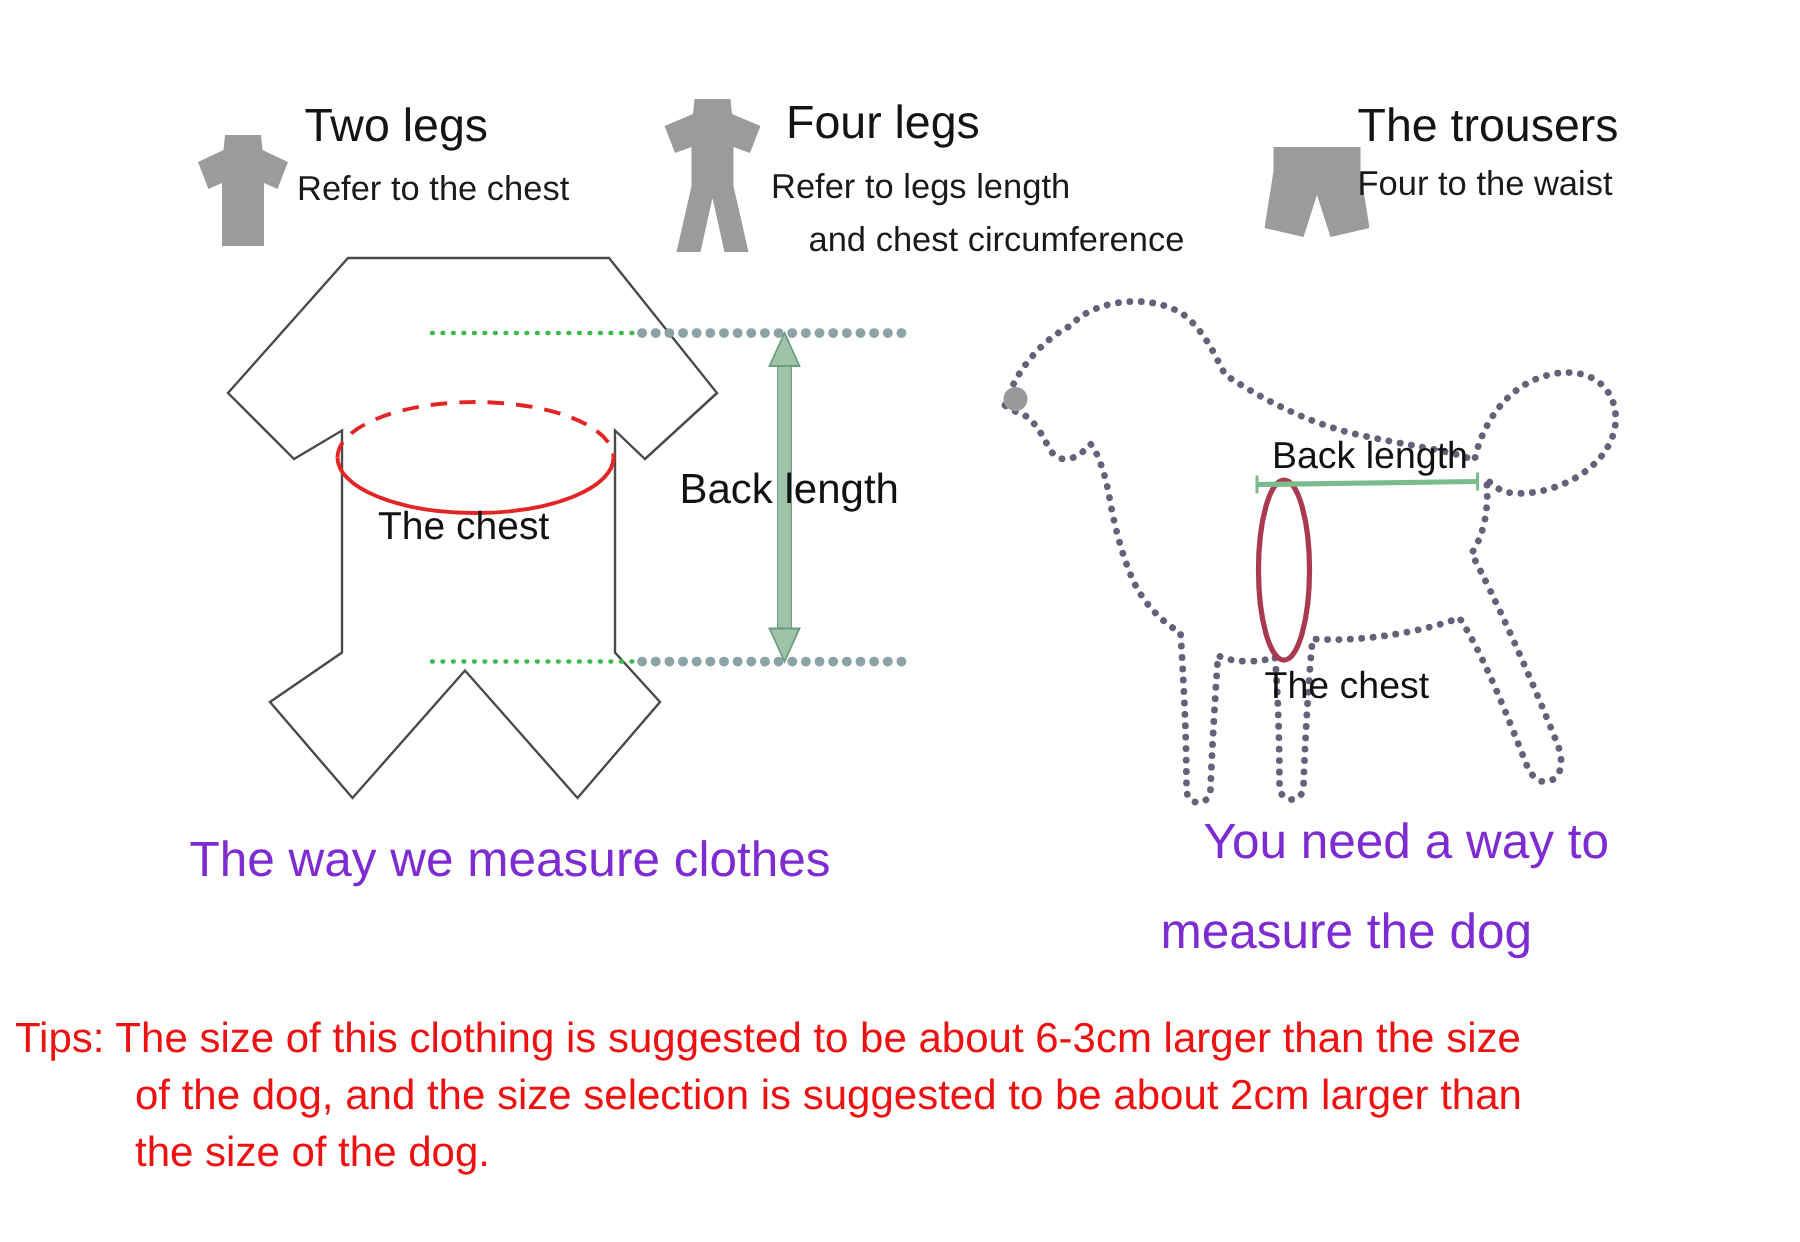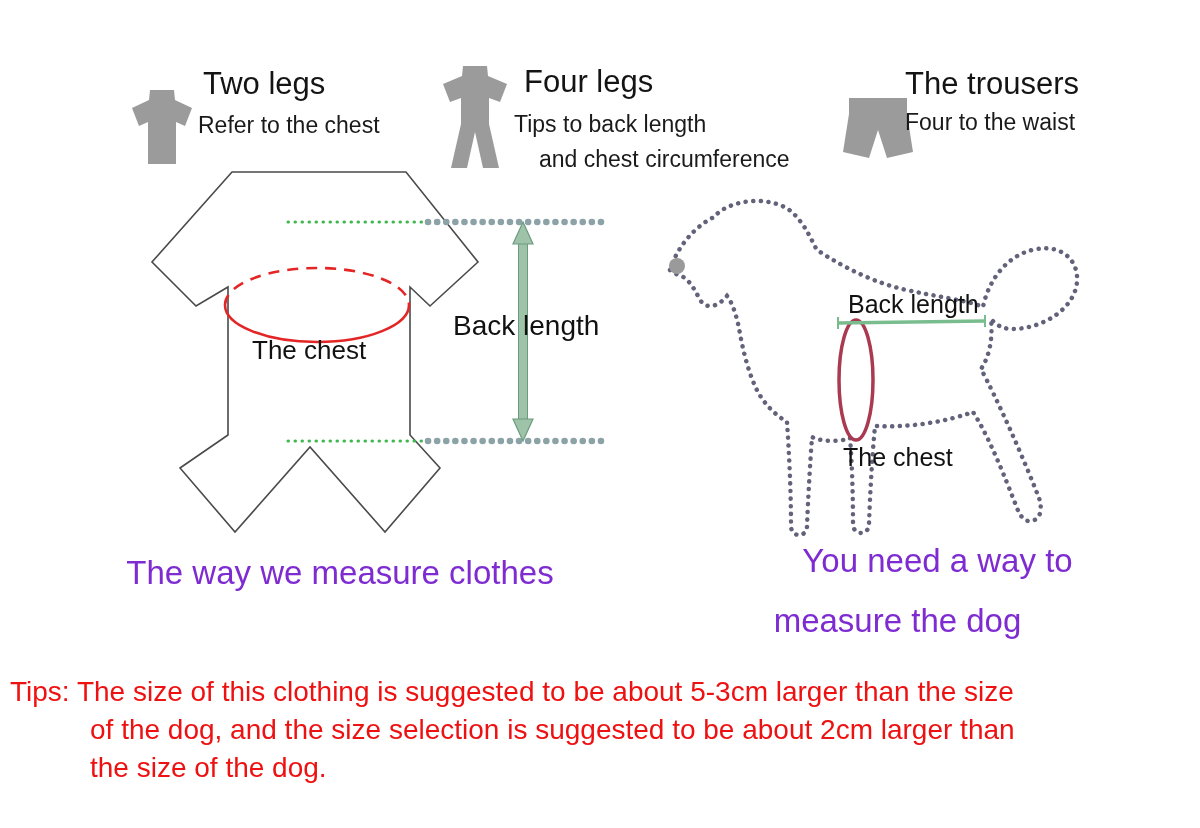--- a/index.html
+++ b/index.html
@@ -23,21 +23,21 @@
   <svg class="abs" style="left:126px;top:84px;" width="72" height="84" viewBox="0 0 72 84">
     <path d="M 24,6 L 48,6 L 49,16 L 66,24 L 59,42 L 50,38 L 50,80 L 22,80 L 22,38 L 13,42 L 6,24 L 23,16 Z" fill="#9b9b9b"></path>
   </svg>
   <div class="abs legend-title" style="left:203px;top:66px;">Two legs</div>
   <div class="abs legend-sub" style="left:198px;top:112px;text-align:right;">Refer to the chest</div>
 
   <svg class="abs" style="left:437px;top:62px;" width="76" height="112" viewBox="0 0 76 112">
     <path d="M 26,4 L 50,4 L 51,14 L 70,22 L 63,40 L 52,36 L 52,62 L 62,106 L 46,106 L 38,70 L 30,106 L 14,106 L 24,62 L 24,36 L 13,40 L 6,22 L 25,14 Z" fill="#9b9b9b"></path>
   </svg>
   <div class="abs legend-title" style="left:524px;top:64px;">Four legs</div>
-  <div class="abs legend-sub" style="left:514px;top:111px;">Tips to back length</div>
+  <div class="abs legend-sub" style="left:514px;top:111px;">Refer to legs length</div>
   <div class="abs legend-sub" style="left:524px;top:146px;margin-left:15px;">and chest circumference</div>
 
   <svg class="abs" style="left:843px;top:92px;" width="70" height="76" viewBox="0 0 70 76">
     <path d="M 6,6 L 64,6 L 64,22 L 70,60 L 44,66 L 35,38 L 26,66 L 0,60 L 6,22 Z" fill="#9b9b9b"></path>
   </svg>
   <div class="abs legend-title" style="left:905px;top:66px;">The trousers</div>
   <div class="abs legend-sub" style="left:905px;top:109px;">Four to the waist</div>
 
   <svg class="abs" style="left:140px;top:165px;" width="480" height="380" viewBox="0 0 480 380">
 
@@ -104,17 +104,17 @@
       <line x1="188" y1="133" x2="335" y2="131" stroke="#79bd8e" stroke-width="3.5"></line>
       <line x1="188" y1="127" x2="188" y2="139" stroke="#79bd8e" stroke-width="2"></line>
       <line x1="335" y1="125" x2="335" y2="137" stroke="#79bd8e" stroke-width="2"></line>
     </g>
   </svg>
   <div class="abs dog-label" style="left:848px;top:290px;">Back length</div>
   <div class="abs dog-label" style="left:843px;top:443px;">The chest</div>
   <div class="abs caption" style="left:740px;top:542px;width:395px;">You need a way to</div>
   <div class="abs caption" style="left:700px;top:602px;width:395px;">measure the dog</div>
 
-  <div class="abs tips-line" style="left:10px;top:676px;">Tips: The size of this clothing is suggested to be about 5-3cm larger than the size</div>
+  <div class="abs tips-line" style="left:10px;top:676px;">Tips: The size of this clothing is suggested to be about 6-3cm larger than the size</div>
   <div class="abs tips-line" style="left:90px;top:714px;">of the dog, and the size selection is suggested to be about 2cm larger than</div>
   <div class="abs tips-line" style="left:90px;top:752px;">the size of the dog.</div>
 
 </div>
 
 </body></html>

